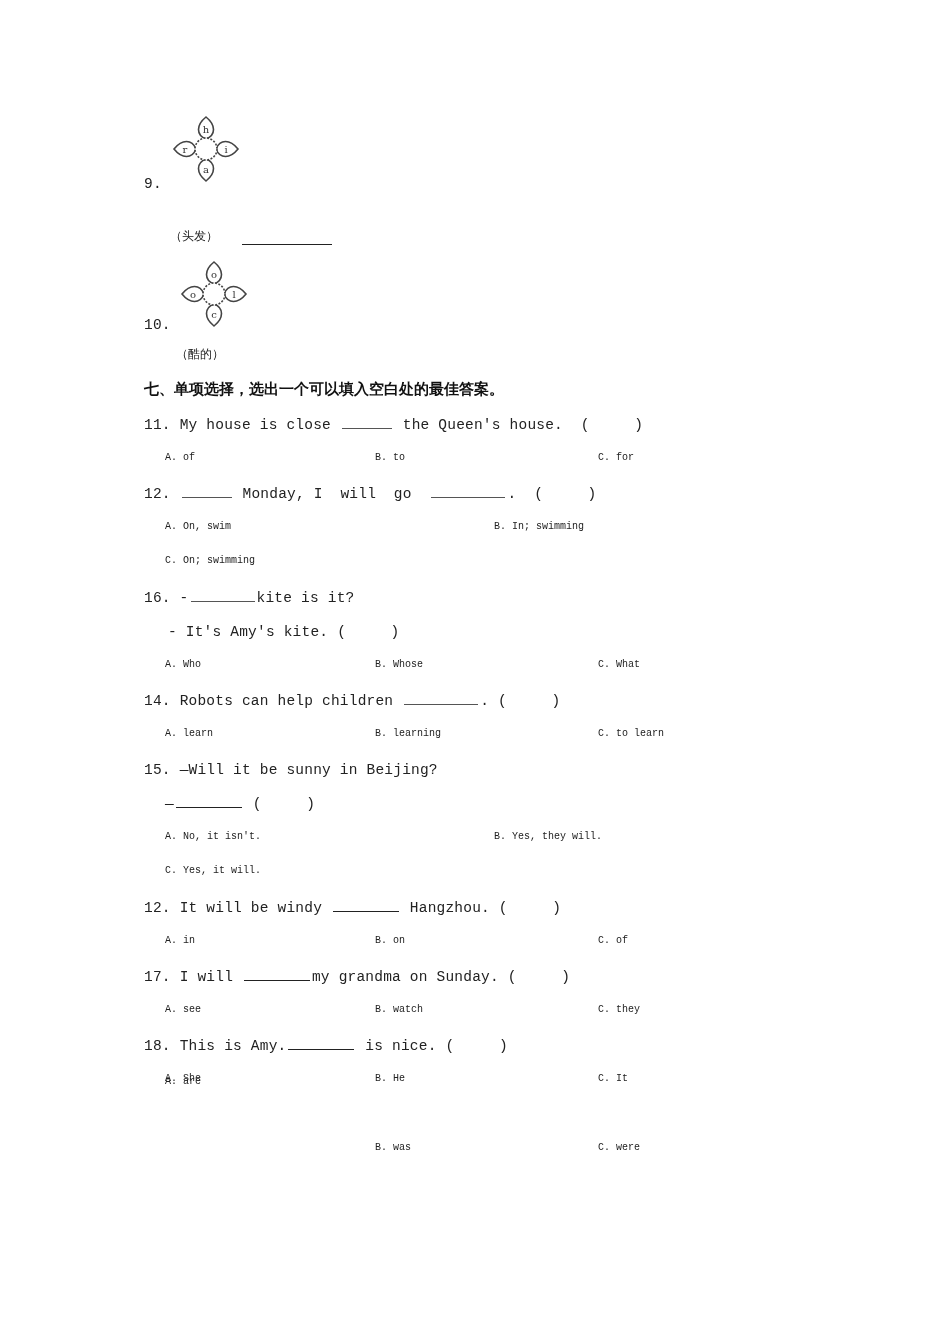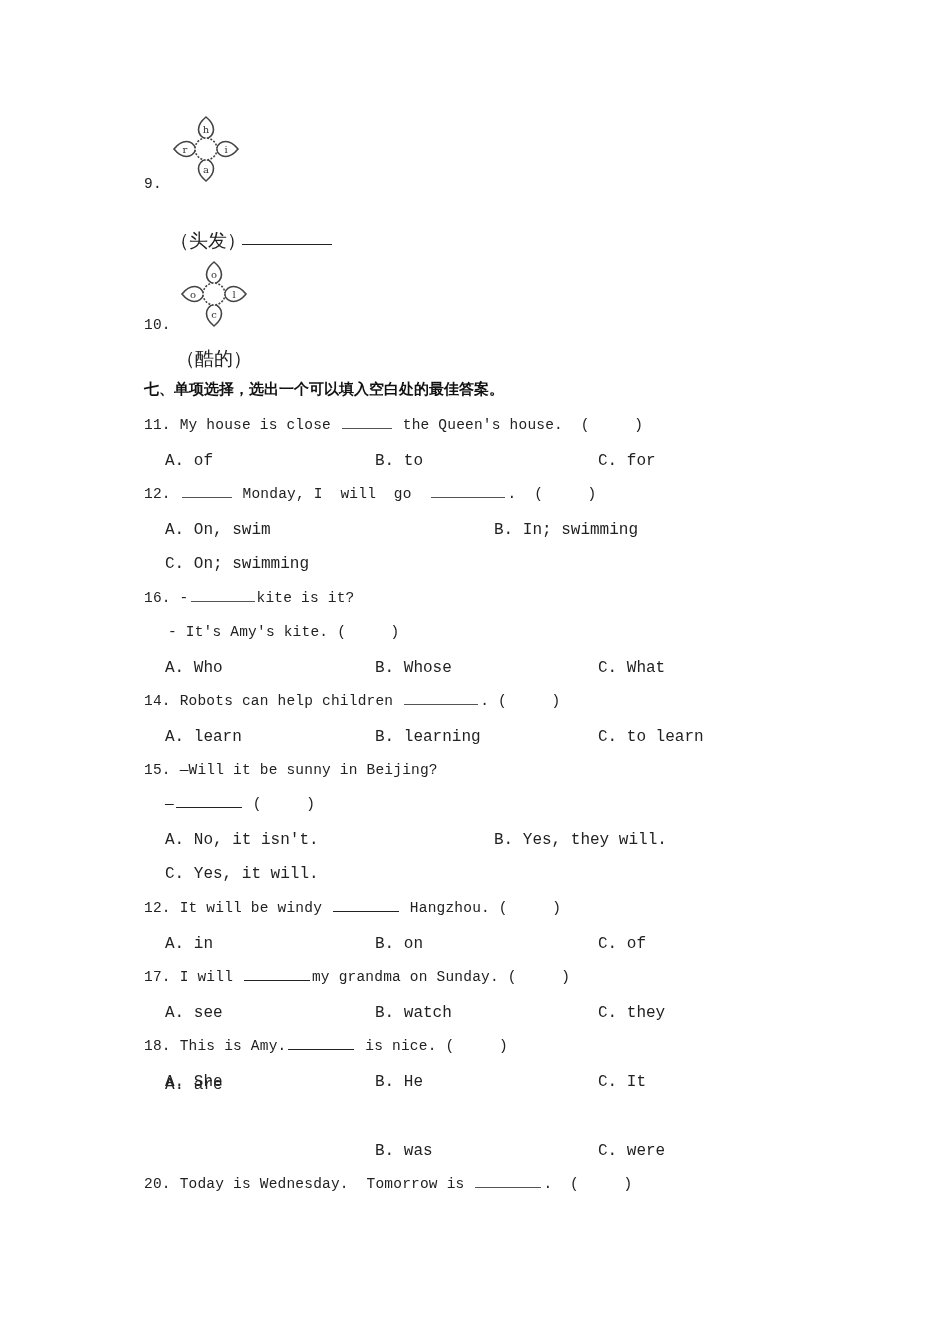--- a/index.html
+++ b/index.html
@@ -1,27 +1,27 @@
 <!DOCTYPE html>
 <html><head>
 <meta charset="utf-8">
 <style>
   html, body { margin: 0; padding: 0; background: #ffffff; }
   body { width: 950px; height: 1344px; position: relative; overflow: hidden;
          font-family: "DejaVu Serif", "Liberation Serif", serif; color: #222; }
   .page { position: absolute; left: 0; top: 0; width: 950px; height: 1344px; }
   .line { position: absolute; left: 144px; font-size: 14.5px; white-space: pre; letter-spacing: 0.2px; }
   .mono { font-family: "Liberation Mono", "DejaVu Sans Mono", monospace; }
-  .opt { position: absolute; font-size: 16px; white-space: pre; font-family: "Liberation Mono", "DejaVu Sans Mono", monospace; }
+  .opt { position: absolute; font-size: 10px; white-space: pre; font-family: "Liberation Mono", "DejaVu Sans Mono", monospace; }
   .section-title { position: absolute; left: 144px; top: 380px; font-size: 15px; font-weight: bold;
                    font-family: "DejaVu Sans", "Liberation Sans", sans-serif; color: #111; }
   .blank { display: inline-block; border-bottom: 1px solid #555; vertical-align: baseline; height: 1px; margin: 0 2px; }
   .blank.solid { border-bottom: 1.5px solid #222; }
   .flower { position: absolute; }
-  .hint { position: absolute; font-size: 19px; font-family: "DejaVu Sans", "Liberation Sans", sans-serif; }
+  .hint { position: absolute; font-size: 12px; font-family: "DejaVu Sans", "Liberation Sans", sans-serif; }
 </style>
 </head>
 <body>
 
 <div class="page">
 
   <div class="line mono" style="top:176px;">9.</div>
   <svg class="flower" style="left:170px; top:113px;" width="72" height="72" viewBox="0 0 72 72">
     <g fill="#fff" stroke="#444" stroke-width="1.6">
       <path d="M36 4 C26 12 26 22 36 26 C46 22 46 12 36 4 Z"></path>
@@ -99,15 +99,14 @@
 
   <div class="line mono" style="top:1038px;"><span>18.</span> <span>This is Amy.</span><span class="blank solid" style="width:66px;"></span><span> is nice. (     )</span></div>
   <div class="opt" style="left:165px; top:1073px;">A. She</div>
   <div class="opt" style="left:375px; top:1073px;">B. He</div>
   <div class="opt" style="left:598px; top:1073px;">C. It</div>
 
   <div class="opt" style="left:165px; top:1076px;">A. are</div>
   <div class="opt" style="left:375px; top:1142px;">B. was</div>
   <div class="opt" style="left:598px; top:1142px;">C. were</div>
 
-  <div class="line mono" style="top:1176px;"><span>20.</span> <span>Today is Wednesday.  Tomorrow is </span><span class="blank" style="width:66px;"></span><span>.  (     )</span></div>
 
 </div>
 
 </body></html>

